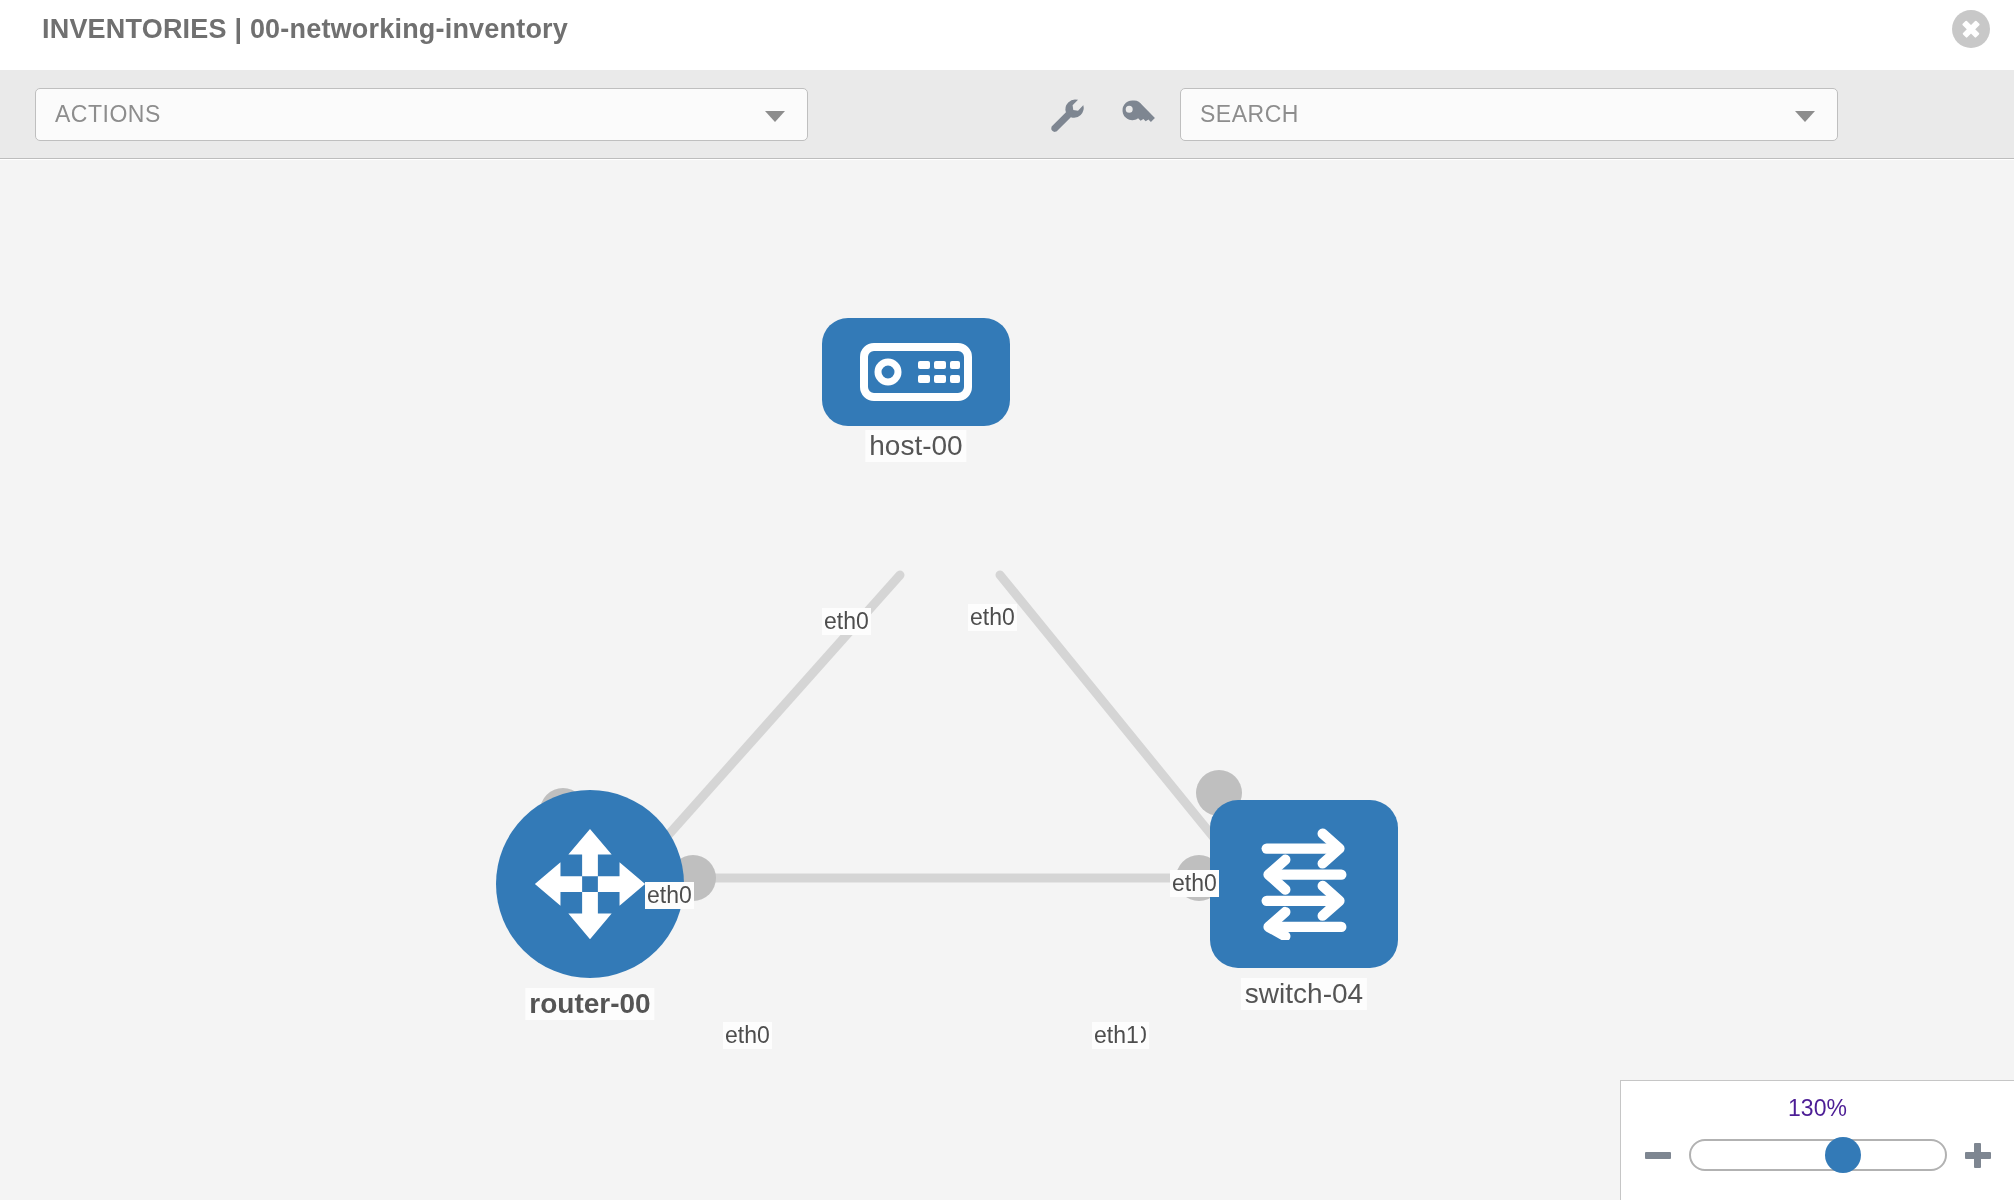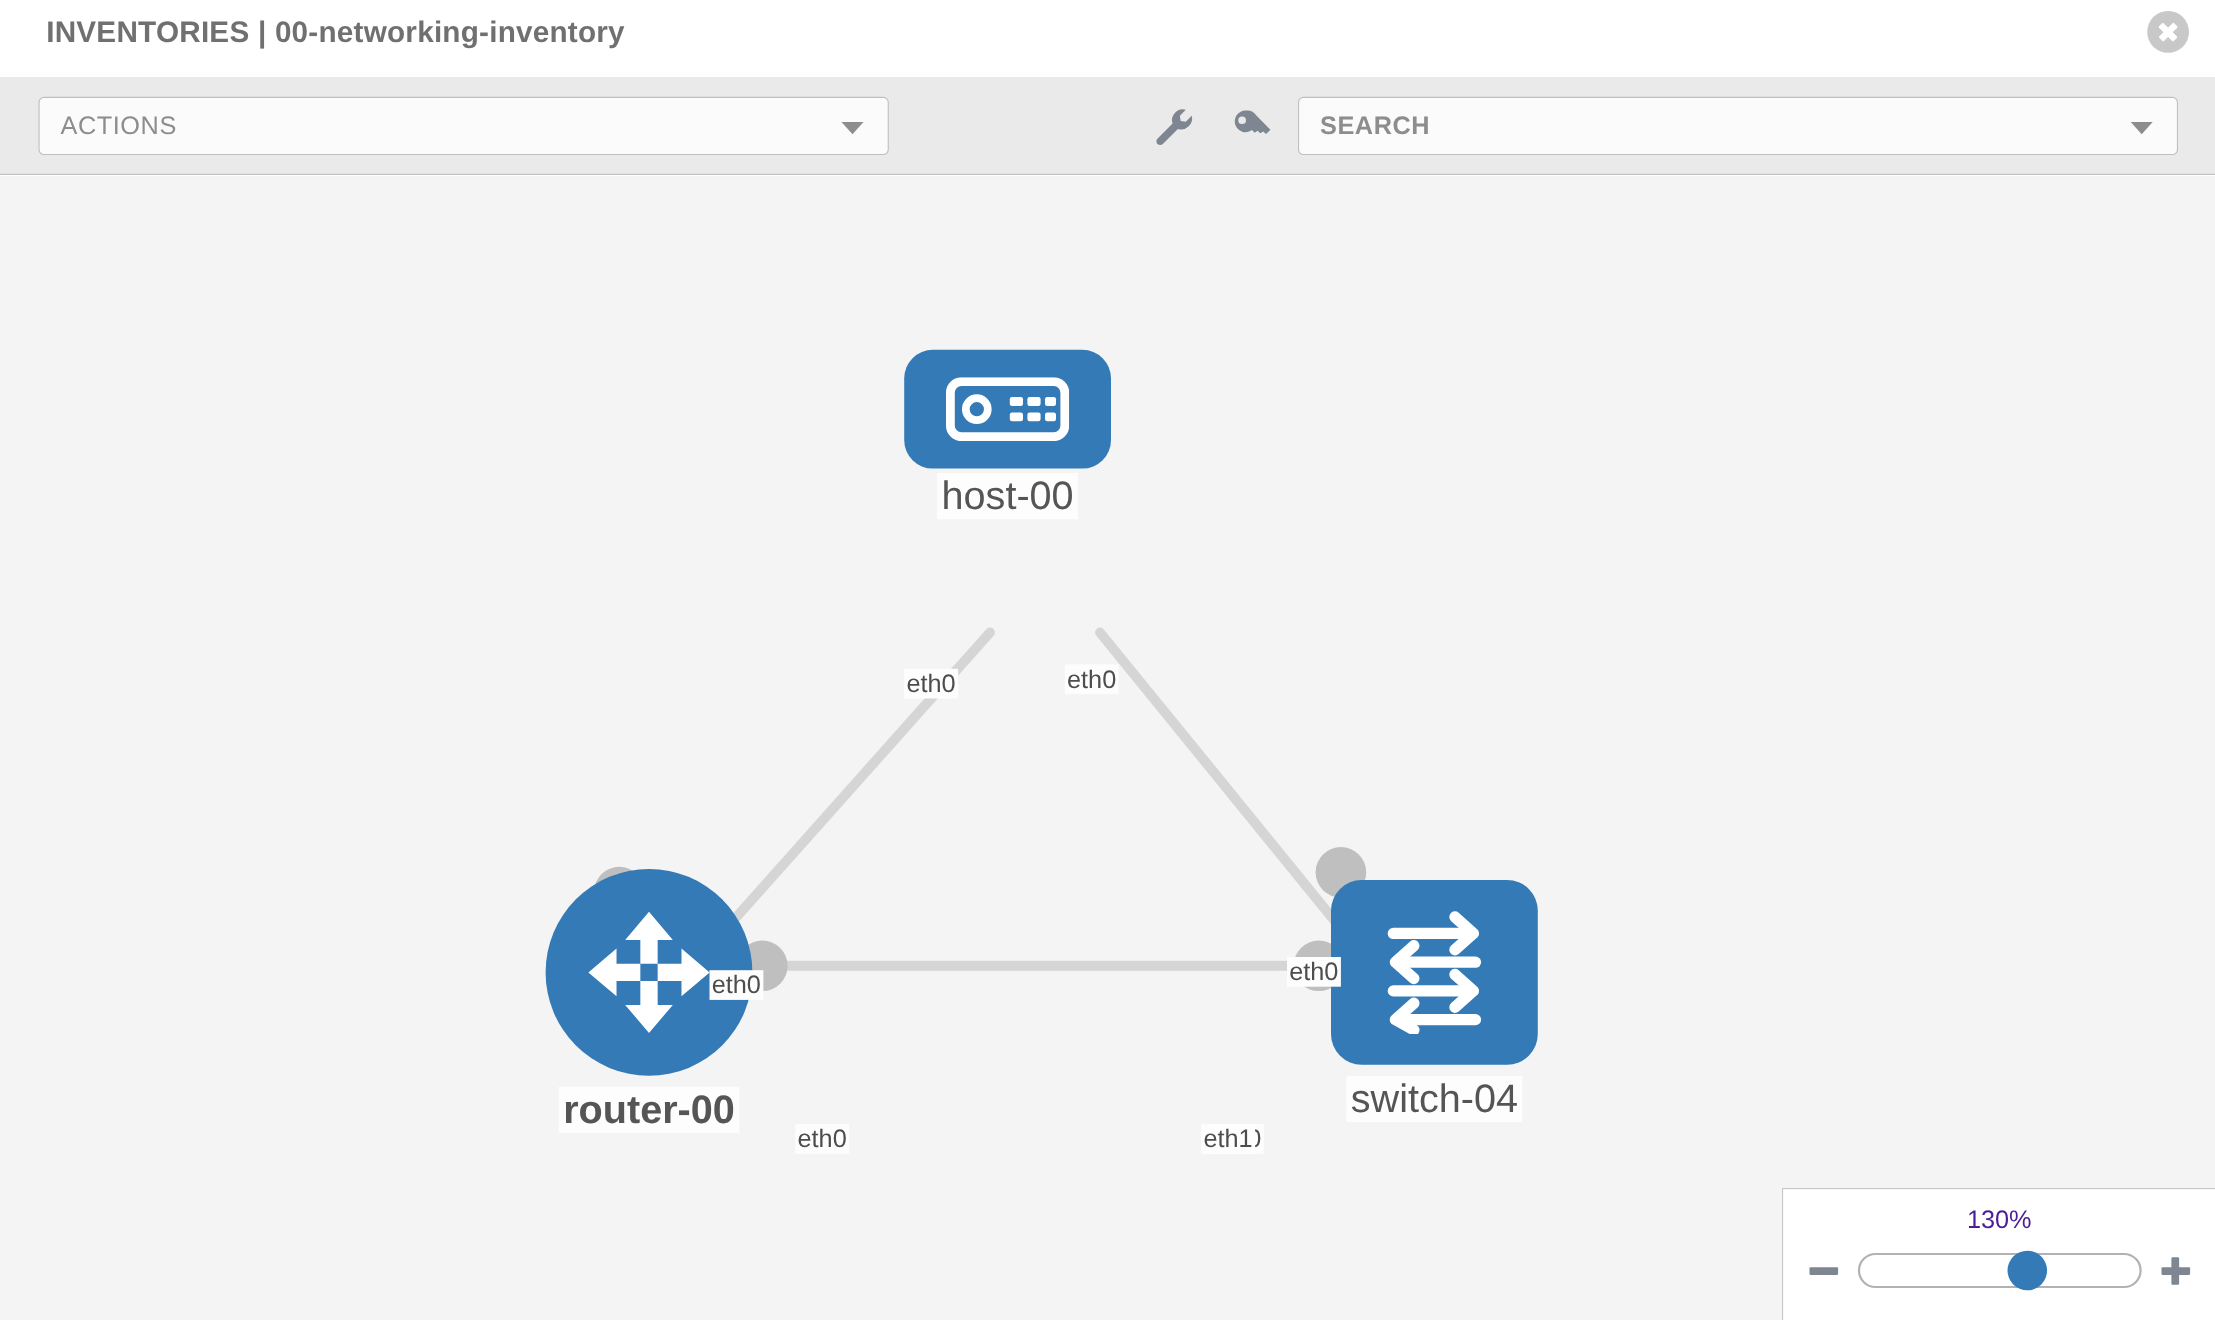--- a/index.html
+++ b/index.html
@@ -44,21 +44,21 @@
     border-bottom:1px solid #bdbdbd;
   }
   .select-box {
     position:absolute; background:#fbfbfb;
     border:1px solid #bfbfbf; border-radius:5px;
     height:53px;
     display:flex; align-items:center;
     cursor:pointer;
   }
   #actions-select { left:35px; top:18px; width:773px; }
-  #search-select  { left:1180px; top:18px; width:800px;font-weight:bold; }
+  #search-select  { left:1180px; top:18px; width:658px; }
   .select-label {
     margin-left:19px; font-size:23px; color:#8d8d8d; letter-spacing:.5px;
     white-space:nowrap; user-select:none;
   }
   .caret {
     position:absolute; right:22px; top:50%;
     width:0; height:0; margin-top:-4px;
     border-left:10px solid transparent;
     border-right:10px solid transparent;
     border-top:11px solid #8d8d8d;
@@ -82,21 +82,21 @@
   .node-shape {
     background:#337ab7;
     display:flex; align-items:center; justify-content:center;
     position:relative; z-index:3;
   }
   .shape-rrect  { width:188px; height:108px; border-radius:26px; }
   .shape-circle { width:188px; height:188px; border-radius:50%; }
   .shape-rsq    { width:188px; height:168px; border-radius:28px; }
   .node-label {
     position:absolute; left:50%; transform:translateX(-50%);
-    font-size:36px; color:#555555; white-space:nowrap;
+    font-size:28px; color:#555555; white-space:nowrap;
     background:#fdfdfd; padding:0 4px; z-index:4;
   }
   .node-icon { display:block; }
 
   
   .port {
     position:absolute; width:46px; height:46px; border-radius:50%;
     background:#bfbfbf; z-index:1;
   }
 

